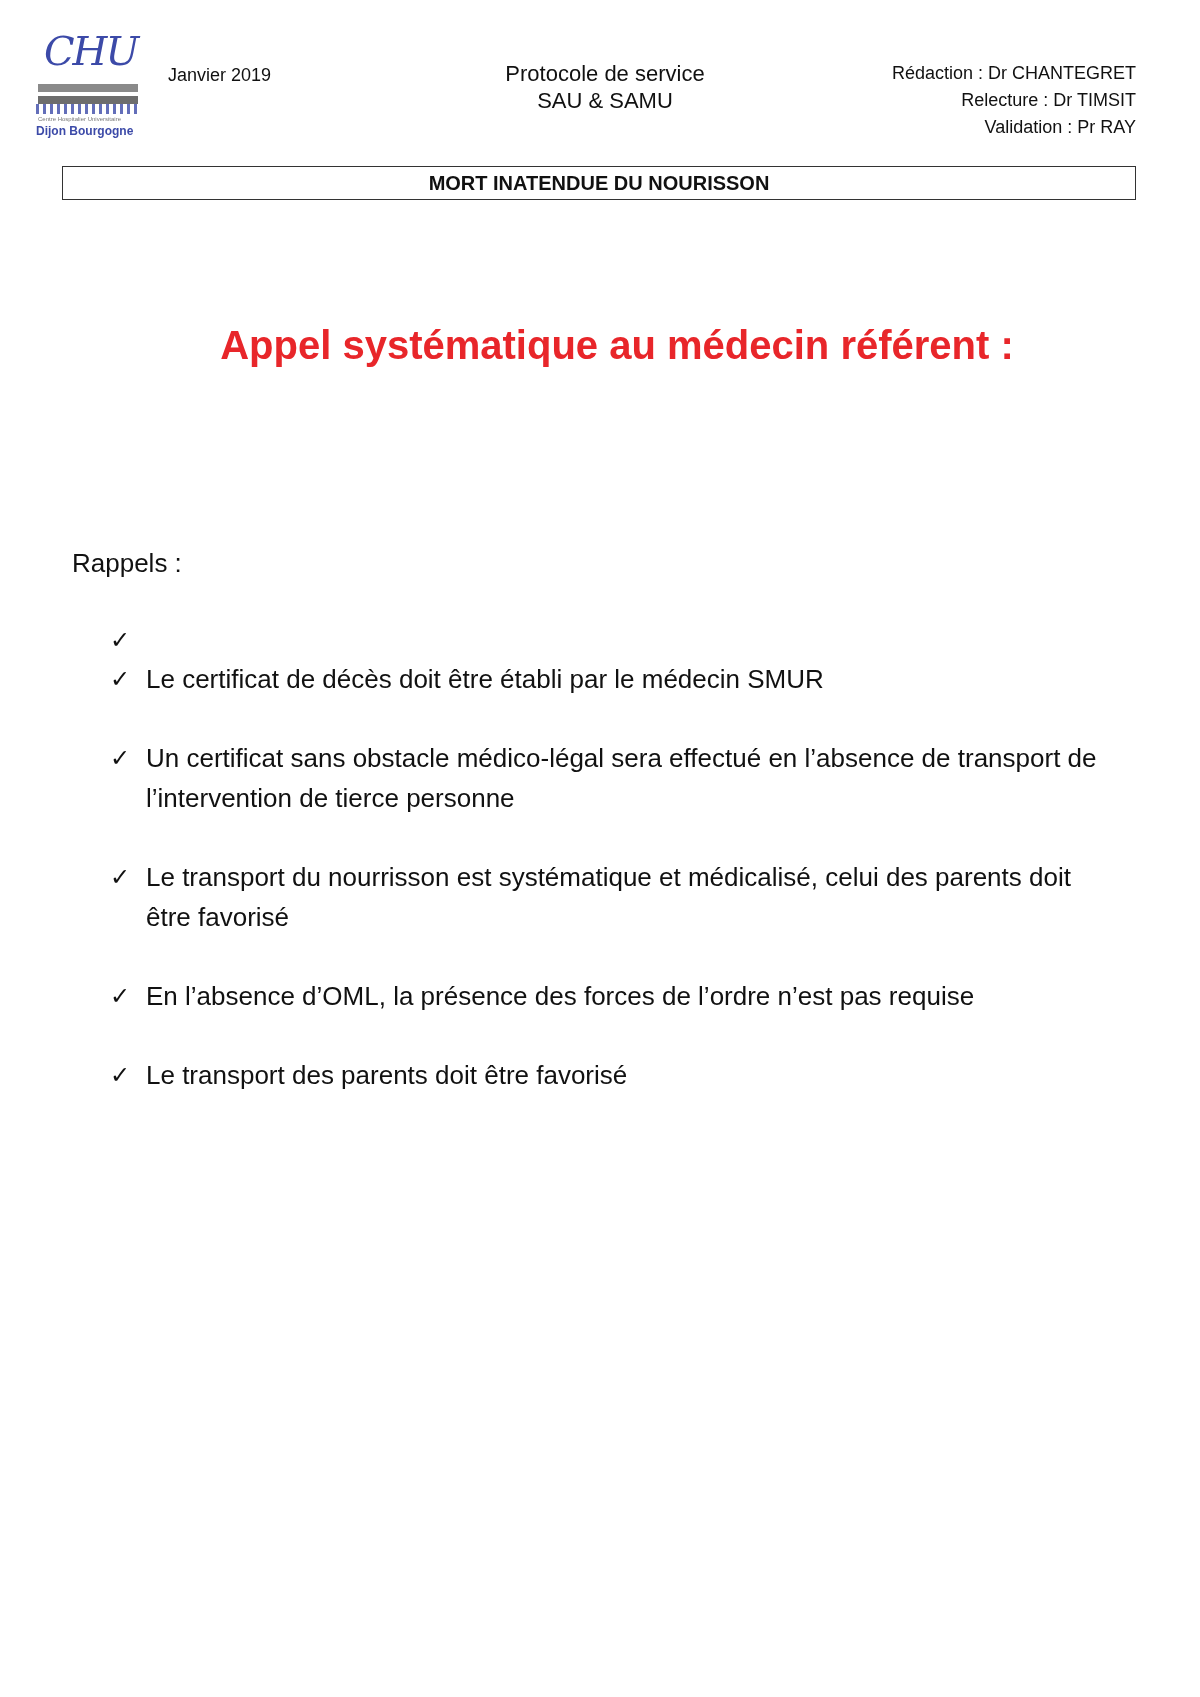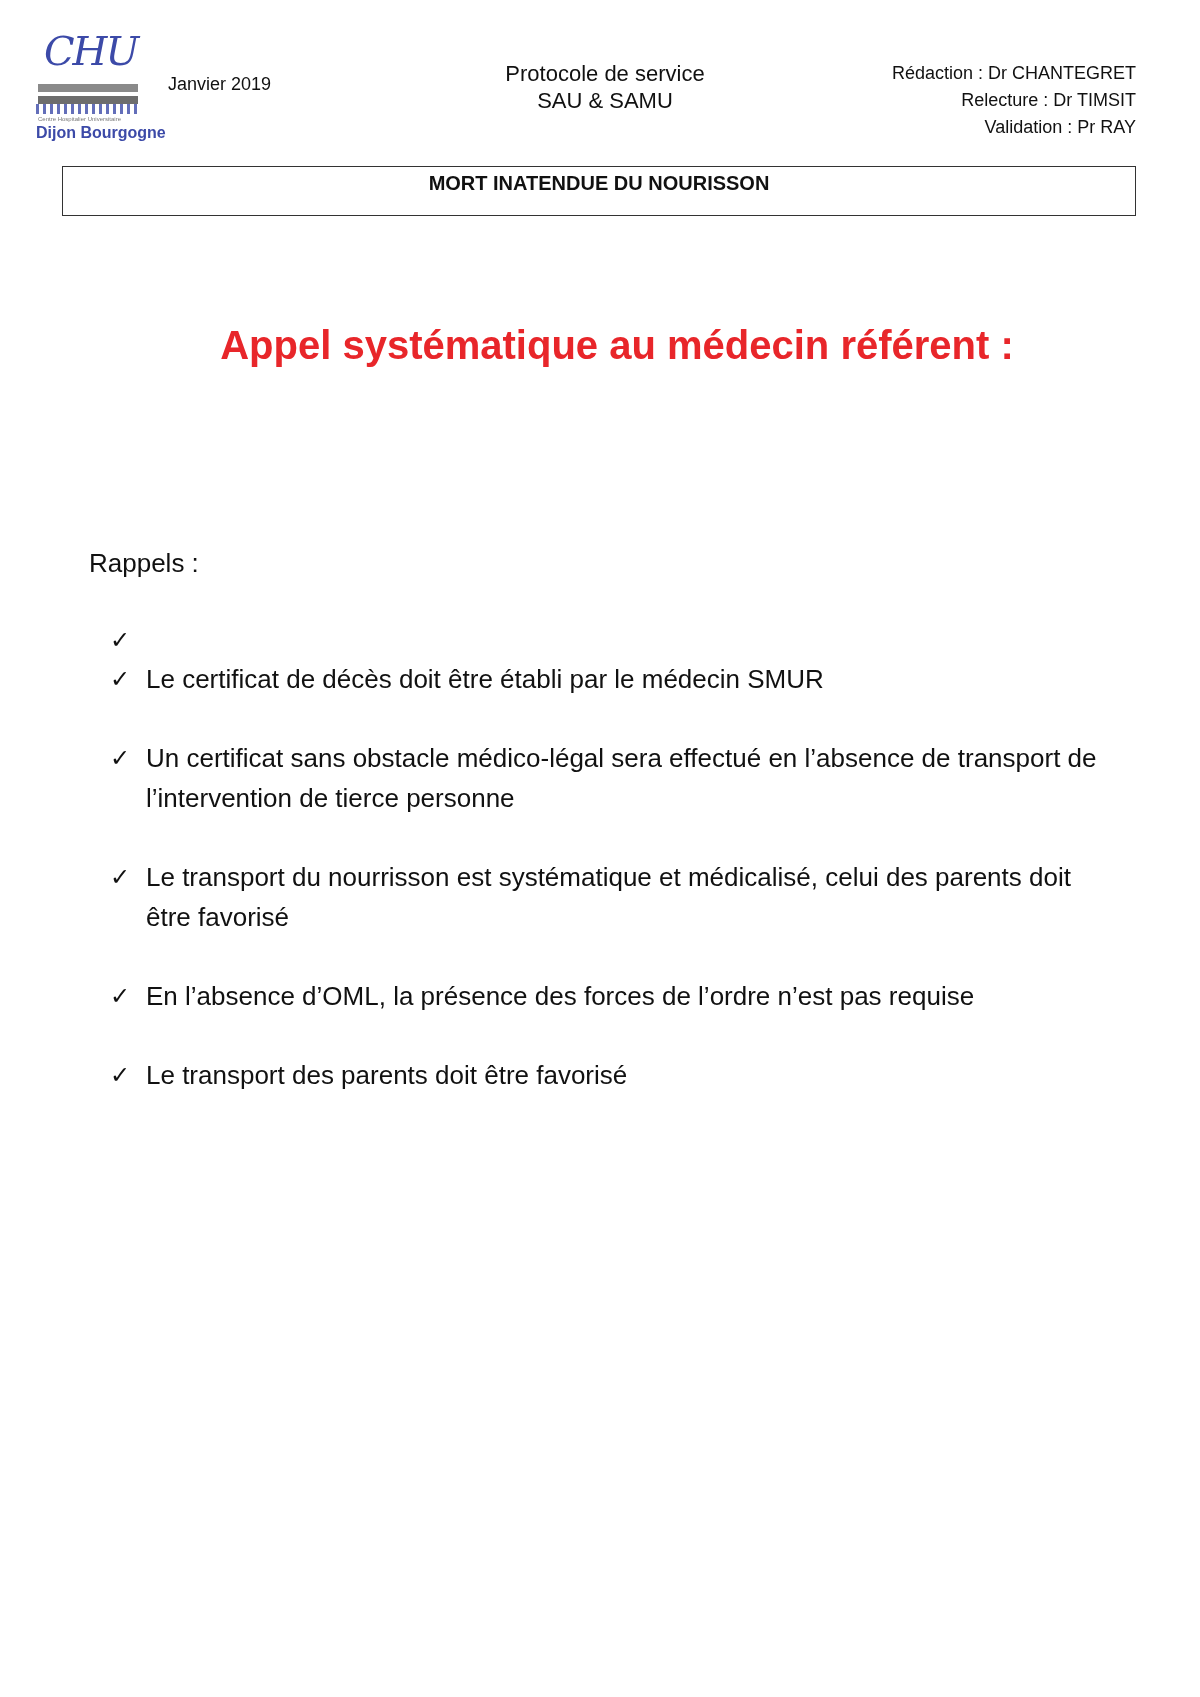--- a/index.html
+++ b/index.html
@@ -26,35 +26,35 @@
     .logo .bar2 { top: 68px; background: #6d6d6d; }
     .logo .stripes {
       position: absolute; left: 0px; top: 76px; width: 105px; height: 10px;
       background: repeating-linear-gradient(90deg, #3c4aa8 0 3px, #ffffff 3px 7px);
       opacity: 0.8;
     }
     .logo .sub {
       position: absolute; left: 2px; top: 88px; font-size: 6px; color: #7a7a7a; white-space: nowrap;
     }
     .logo .city {
-      position: absolute; left: 0px; top: 96px; font-size: 16px; font-weight: bold; color: #3c4aa8; white-space: nowrap;
+      position: absolute; left: 0px; top: 96px; font-size: 12px; font-weight: bold; color: #3c4aa8; white-space: nowrap;
     }
-    .hdr-date { position: absolute; left: 168px; top: 74px; font-size: 18px; text-align: right; }
+    .hdr-date { position: absolute; left: 168px; top: 65px; font-size: 18px; text-align: right; }
     .hdr-center { position: absolute; left: 480px; top: 60px; width: 250px; text-align: center; font-size: 22px; line-height: 27px; }
     .hdr-right { position: absolute; right: 64px; top: 60px; text-align: right; font-size: 18px; line-height: 27px; }
     .title-box {
-      position: absolute; left: 62px; top: 166px; width: 1074px; height: 50px;
+      position: absolute; left: 62px; top: 166px; width: 1074px; height: 34px;
       border: 1px solid #333; box-sizing: border-box;
       text-align: center; font-weight: bold; font-size: 20px; line-height: 32px;
     }
     .alert {
       position: absolute; left: 17px; top: 316px; width: 1200px; text-align: center;
       color: #e8262a; font-weight: bold; font-size: 40px; line-height: 58px;
     }
-    .rappels { position: absolute; left: 89px; top: 548px; font-size: 26px; }
+    .rappels { position: absolute; left: 72px; top: 548px; font-size: 26px; }
     .list { position: absolute; left: 110px; top: 620px; width: 1000px; margin: 0; padding: 0; list-style: none; }
     .list li { position: relative; padding-left: 36px; font-size: 26px; line-height: 40px; margin-bottom: 39px; }
     .list li .chk { position: absolute; left: 0; top: 0; font-size: 24px; }
   </style>
 </head>
 <body>
 
 <div class="logo">
   <div class="chu">CHU</div>
   <div class="bar bar1"></div>

